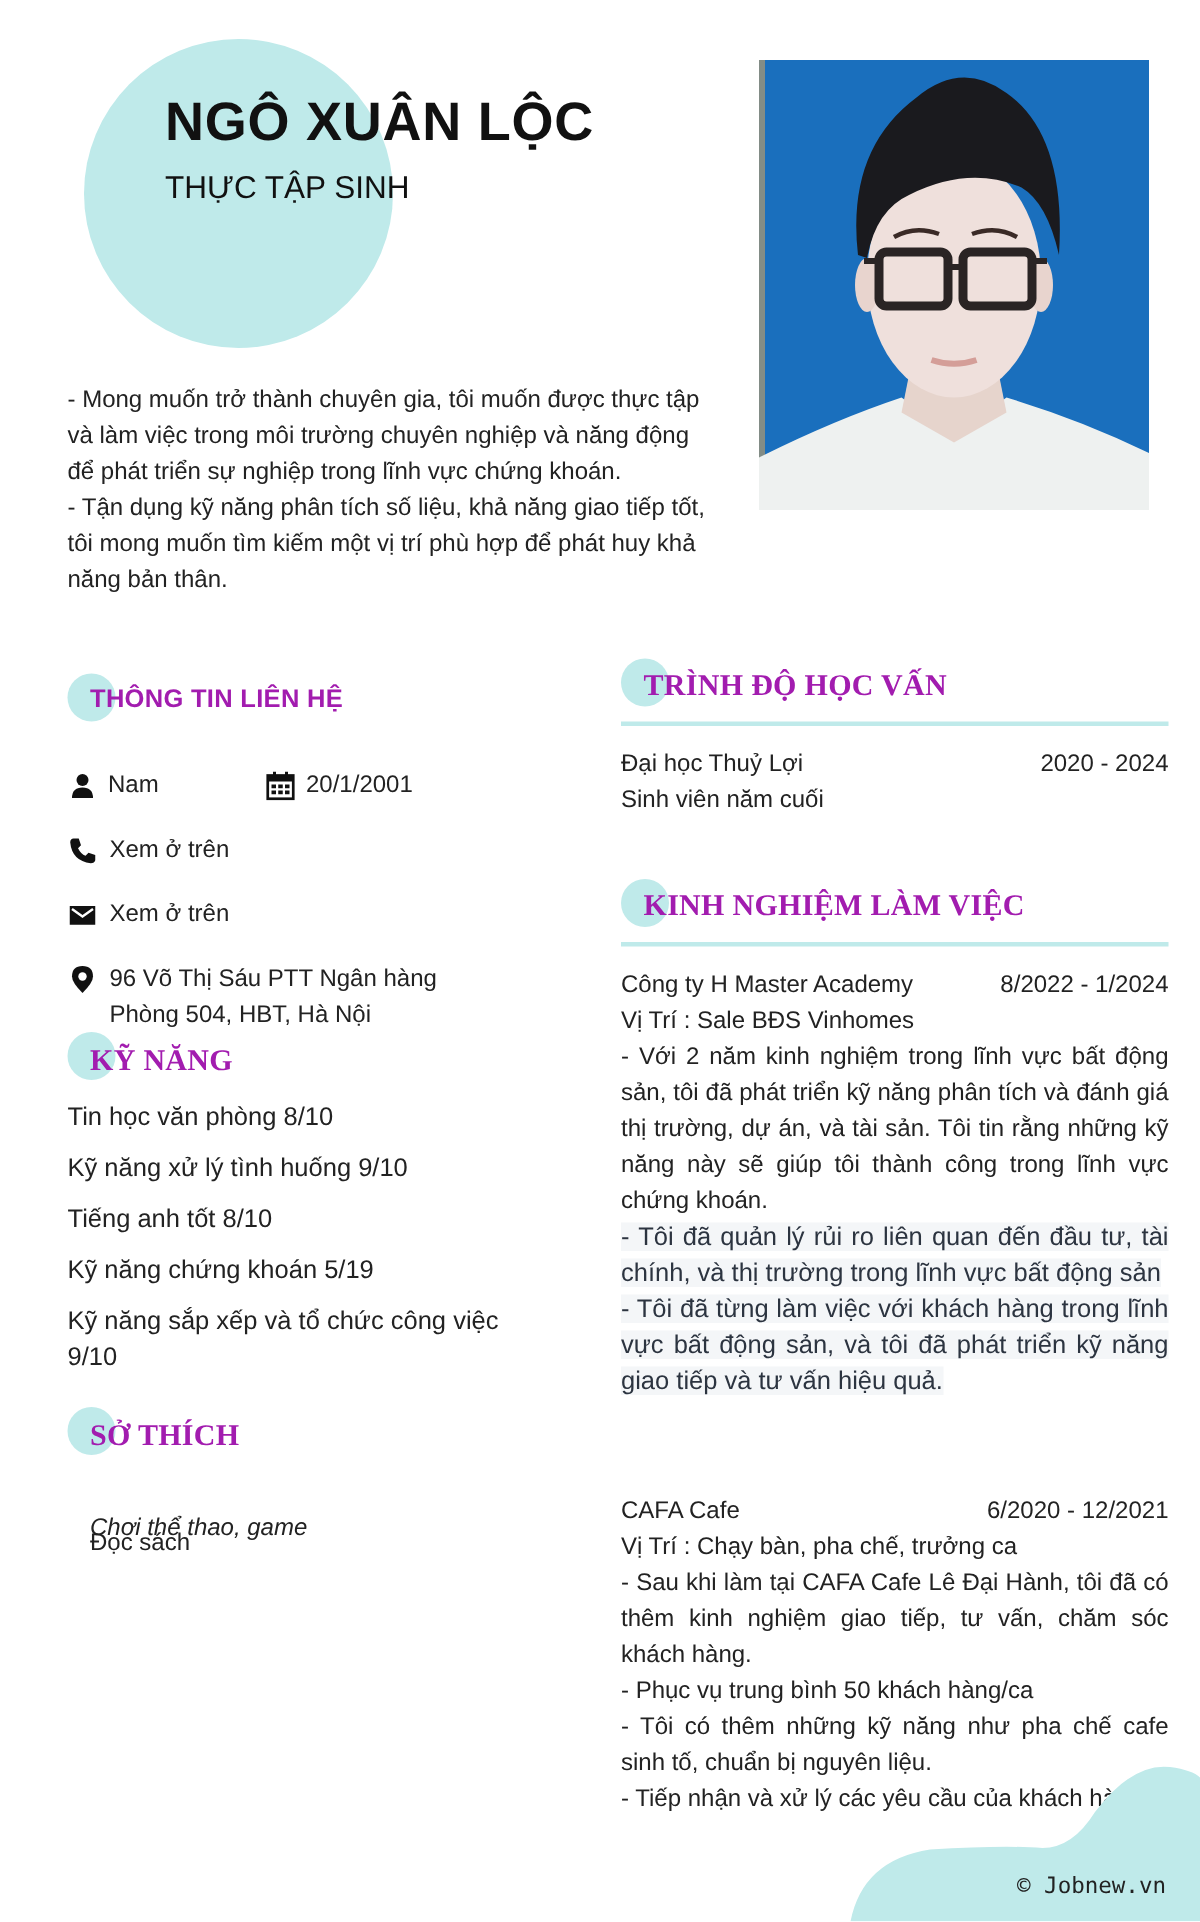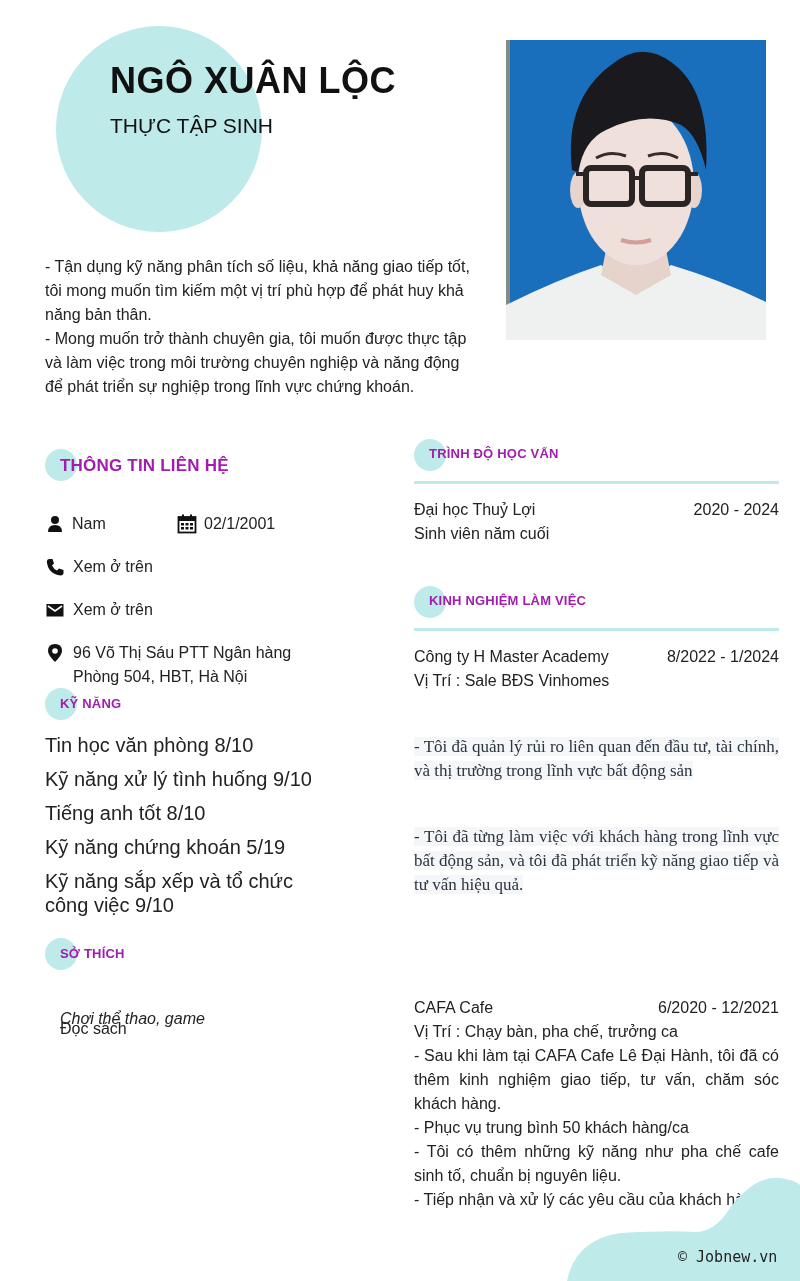--- a/index.html
+++ b/index.html
@@ -8,30 +8,30 @@
   .abs { position: absolute; }
   .hero-circle { left: 56px; top: 26px; width: 206px; height: 206px; border-radius: 50%; background: #bfeaea; }
   .name { left: 110px; top: 60px; font-size: 36px; font-weight: bold; color: #111; letter-spacing: 0.5px; white-space: nowrap; }
   .title { left: 110px; top: 114px; font-size: 21px; color: #111; white-space: nowrap; }
   .photo { left: 506px; top: 40px; width: 260px; height: 300px; background: #1a6fbd; overflow: hidden; }
   .objective { left: 45px; top: 255px; width: 430px; font-size: 16px; line-height: 24px; color: #222; }
   .objective p { margin: 0; }
   .sec-head { position: absolute; height: 34px; }
   .sec-dot { position: absolute; left: 0; top: 0; width: 32px; height: 32px; border-radius: 50%; background: #bfeaea; }
   .sec-title { position: absolute; left: 15px; top: 6px; font-size: 17px; font-weight: bold; color: #a21caf; white-space: nowrap; letter-spacing: 0.2px; }
-  .sec-title.lg { font-size: 13px; }
+  .sec-title.lg { font-size: 20px; font-family: Liberation Serif, serif; }
   .rule { position: absolute; height: 3px; background: #bfeaea; }
   .row { position: absolute; display: flex; align-items: flex-start; font-size: 16px; line-height: 24px; color: #222; white-space: nowrap; margin-top: 20px; }
   .ico { width: 20px; height: 20px; margin-top: 2px; margin-right: 7px; flex: 0 0 auto; }
-  .skill { position: absolute; left: 45px; width: 300px; font-size: 20px; line-height: 24px; color: #222; }
+  .skill { position: absolute; left: 45px; width: 300px; font-size: 17px; line-height: 24px; color: #222; }
   .hobby { position: absolute; left: 60px; font-size: 16px; line-height: 24px; color: #222; white-space: nowrap; }
   .rcol { position: absolute; left: 414px; width: 365px; font-size: 16px; line-height: 24px; color: #222; }
   .line2 { display: flex; justify-content: space-between; white-space: nowrap; }
   .just { text-align: justify; }
-  .pasted { font-family: Liberation Serif, serif; font-size: 17px; line-height: 24px; color: #2c3440; text-align: justify; margin-top: 42px; }
+  .pasted { font-family: Liberation Sans, sans-serif; font-size: 17px; line-height: 24px; color: #2c3440; text-align: justify; }
   .pasted span { background: #f4f6f8; }
   .blob { position: absolute; left: 540px; top: 1160px; width: 260px; height: 121px; }
   .copyright { position: absolute; left: 678px; top: 1248px; font-family: "DejaVu Sans Mono", monospace; font-size: 15px; color: #222; white-space: nowrap; }
 </style>
 </head>
 <body>
 
 <div class="abs hero-circle"></div>
 <div class="abs name">NGÔ XUÂN LỘC</div>
 <div class="abs title">THỰC TẬP SINH</div>
@@ -59,22 +59,22 @@
     <line x1="182" y1="134" x2="192" y2="134" stroke="#2a2424" stroke-width="4"></line>
 
     <path d="M90 118 Q104 110 120 116" stroke="#3a2a26" stroke-width="3" fill="none"></path>
     <path d="M142 116 Q158 110 172 118" stroke="#3a2a26" stroke-width="3" fill="none"></path>
 
     <path d="M115 200 Q130 205 145 200" stroke="#d49e98" stroke-width="4" fill="none"></path>
   </svg>
 </div>
 
 <div class="abs objective">
+  <p>- Mong muốn trở thành chuyên gia, tôi muốn được thực tập và làm việc trong môi trường chuyên nghiệp và năng động để phát triển sự nghiệp trong lĩnh vực chứng khoán.</p>
   <p>- Tận dụng kỹ năng phân tích số liệu, khả năng giao tiếp tốt, tôi mong muốn tìm kiếm một vị trí phù hợp để phát huy khả năng bản thân.</p>
-  <p>- Mong muốn trở thành chuyên gia, tôi muốn được thực tập và làm việc trong môi trường chuyên nghiệp và năng động để phát triển sự nghiệp trong lĩnh vực chứng khoán.</p>
 </div>
 
 <div class="sec-head" style="left:45px; top:449px; width:260px;">
   <div class="sec-dot"></div>
   <div class="sec-title" style="top:7px;">THÔNG TIN LIÊN HỆ</div>
 </div>
 
 <div class="row" style="left:45px; top:492px;">
   <svg class="ico" viewBox="0 0 20 20">
     <circle cx="10" cy="6" r="4" fill="#111"></circle>
@@ -88,21 +88,21 @@
     <rect x="1.5" y="3" width="17" height="4" fill="#111"></rect>
     <rect x="5" y="0.5" width="2" height="4" fill="#111"></rect>
     <rect x="13" y="0.5" width="2" height="4" fill="#111"></rect>
     <rect x="4" y="9" width="3" height="2.5" fill="#111"></rect>
       <rect x="8.5" y="9" width="3" height="2.5" fill="#111"></rect>
       <rect x="13" y="9" width="3" height="2.5" fill="#111"></rect>
     <rect x="4" y="13" width="3" height="2.5" fill="#111"></rect>
       <rect x="8.5" y="13" width="3" height="2.5" fill="#111"></rect>
       <rect x="13" y="13" width="3" height="2.5" fill="#111"></rect>
   </svg>
-  <span>02/1/2001</span>
+  <span>20/1/2001</span>
 </div>
 <div class="row" style="left:45px; top:535px;">
   <svg class="ico" viewBox="0 0 20 20" style="margin-right:8px;">
     <path d="M4 2 L7.5 2 L9 6.5 L7 8.5 Q9 12.5 12 13.5 L14 11.5 L18.5 13 L18.5 16.5 Q18 18.5 15.5 18.5 Q3 17 1.8 4.5 Q2 2 4 2 Z" fill="#111"></path>
   </svg>
   <span>Xem ở trên</span>
 </div>
 <div class="row" style="left:45px; top:578px;">
   <svg class="ico" viewBox="0 0 20 20" style="margin-right:8px;">
     <rect x="1.5" y="4" width="17" height="12.5" fill="#111"></rect>
@@ -156,20 +156,21 @@
   <div class="sec-title lg" style="top:7px;">KINH NGHIỆM LÀM VIỆC</div>
 </div>
 <div class="rule" style="left:414px; top:628px; width:365px;"></div>
 
 <div class="rcol" style="top:645px;">
   <div class="line2">
     <span>Công ty H Master Academy</span>
     <span>8/2022 - 1/2024</span>
   </div>
   <div>Vị Trí :  Sale BĐS Vinhomes</div>
+  <div class="just">- Với 2 năm kinh nghiệm trong lĩnh vực bất động sản, tôi đã phát triển kỹ năng phân tích và đánh giá thị trường, dự án, và tài sản. Tôi tin rằng những kỹ năng này sẽ giúp tôi thành công trong lĩnh vực chứng khoán.</div>
   <div class="pasted"><span>- Tôi đã quản lý rủi ro liên quan đến đầu tư, tài chính, và thị trường trong lĩnh vực bất động sản</span></div>
   <div class="pasted"><span>- Tôi đã từng làm việc với khách hàng trong lĩnh vực bất động sản, và tôi đã phát triển kỹ năng giao tiếp và tư vấn hiệu quả.</span></div>
 </div>
 
 <div class="rcol" style="top:996px;">
   <div class="line2">
     <span>CAFA Cafe</span>
     <span>6/2020 - 12/2021</span>
   </div>
   <div>Vị Trí :  Chạy bàn, pha chế, trưởng ca</div>

